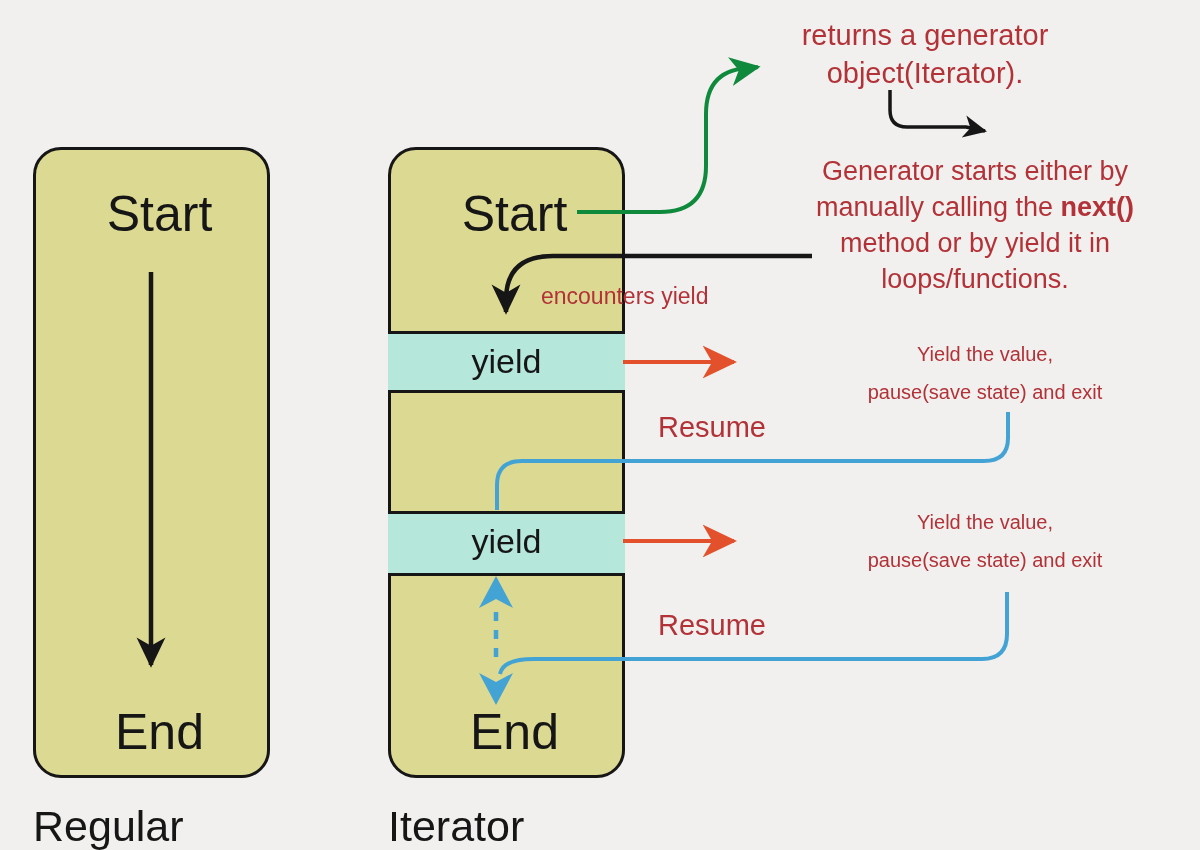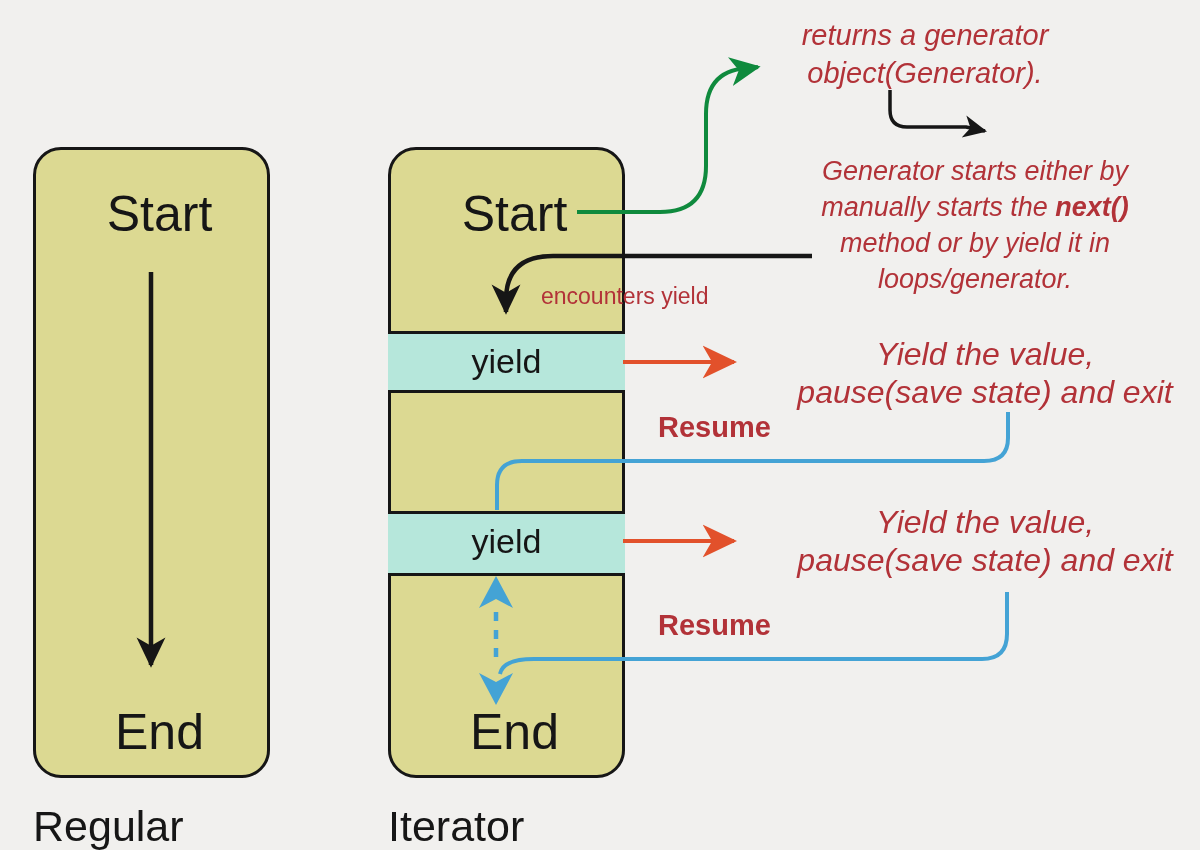--- a/index.html
+++ b/index.html
@@ -46,27 +46,27 @@
     z-index: 4;
     line-height: 1.05;
     white-space: nowrap;
   }
   .node-lbl { width: 237px; text-align: center; font-size: 50px; padding-left: 8px; }
   .node-lbl.leftcol  { left: 33px; }
   .node-lbl.rightcol { left: 388px; }
   .yield-lbl { left: 388px; width: 237px; text-align: center; font-size: 34px; }
   .caption { width: 237px; text-align: left; font-size: 43px; top: 804px; }
   .red { color: #b23238; }
-  .ann { text-align: center; font-style: italic; }
+  .ann { text-align: center; }
   .ann-returns { left: 725px; top: 16px;  width: 400px; font-size: 29px; line-height: 38px; }
   .ann-starts  { left: 775px; top: 153px; width: 400px; font-size: 27px; line-height: 36px; }
-  .ann-yield   { left: 785px; width: 400px; font-size: 32px; line-height: 38px; }
+  .ann-yield   { left: 785px; width: 400px; font-size: 20px; line-height: 38px; }
   .ann-yield1  { top: 335px; }
   .ann-yield2  { top: 503px; }
-  .resume      { font-size: 29px; left: 658px; font-weight: bold; }
+  .resume      { font-size: 29px; left: 658px; }
   .resume1     { top: 412px; }
   .resume2     { top: 610px; }
   .encounters  { left: 541px; top: 284px; font-size: 23px; }
   .bold { font-weight: bold; }
 </style>
 </head>
 <body>
 
 <div class="canvas">
 
@@ -113,28 +113,28 @@
   <div class="lbl caption" style="left:33px">Regular</div>
 
   <div class="lbl node-lbl rightcol" style="top:188px">Start</div>
   <div class="lbl yield-lbl" style="top:344px">yield</div>
   <div class="lbl yield-lbl" style="top:524px">yield</div>
   <div class="lbl node-lbl rightcol" style="top:706px">End</div>
   <div class="lbl caption" style="left:388px">Iterator</div>
 
   <div class="lbl red ann ann-returns">
     <div>returns a generator</div>
-    <div>object(Generator).</div>
+    <div>object(Iterator).</div>
   </div>
 
   <div class="lbl red ann ann-starts">
     <div>Generator starts either by</div>
-    <div><span>manually starts the </span><span class="bold">next()</span></div>
+    <div><span>manually calling the </span><span class="bold">next()</span></div>
     <div>method or by yield it in</div>
-    <div>loops/generator.</div>
+    <div>loops/functions.</div>
   </div>
 
   <div class="lbl red encounters">encounters yield</div>
 
   <div class="lbl red ann ann-yield ann-yield1">
     <div>Yield the value,</div>
     <div>pause(save state) and exit</div>
   </div>
 
   <div class="lbl red resume resume1">Resume</div>

